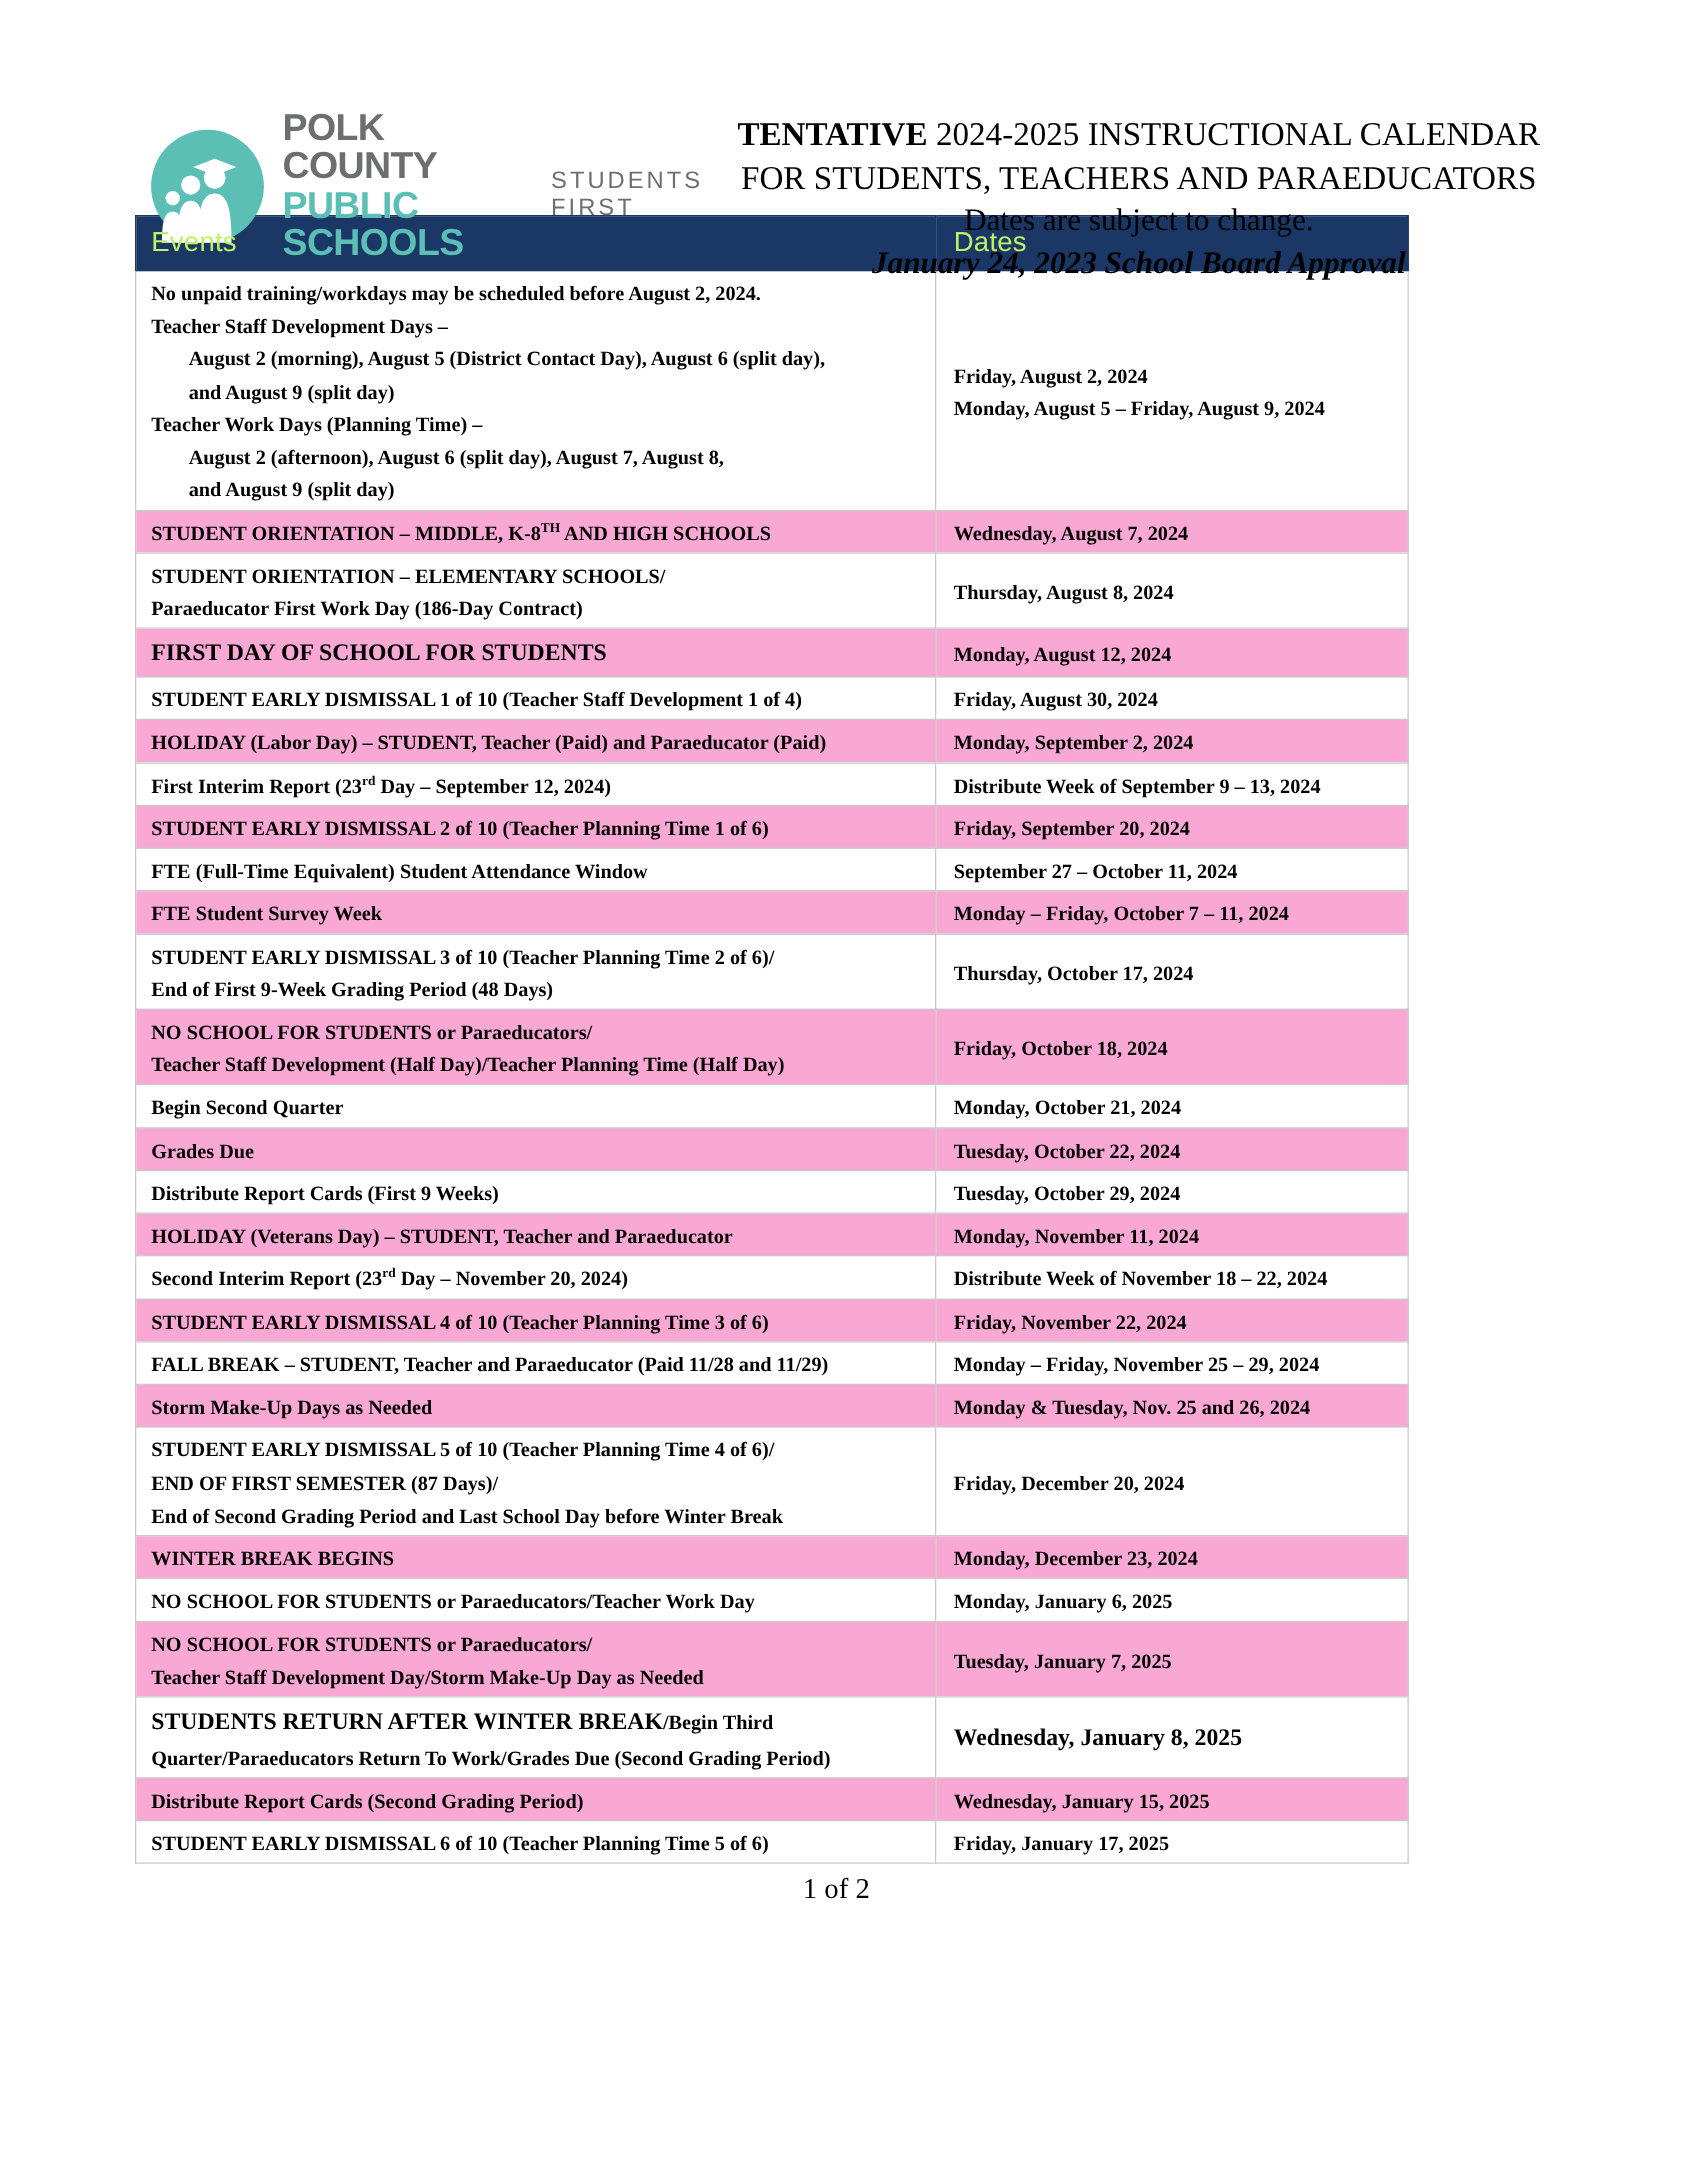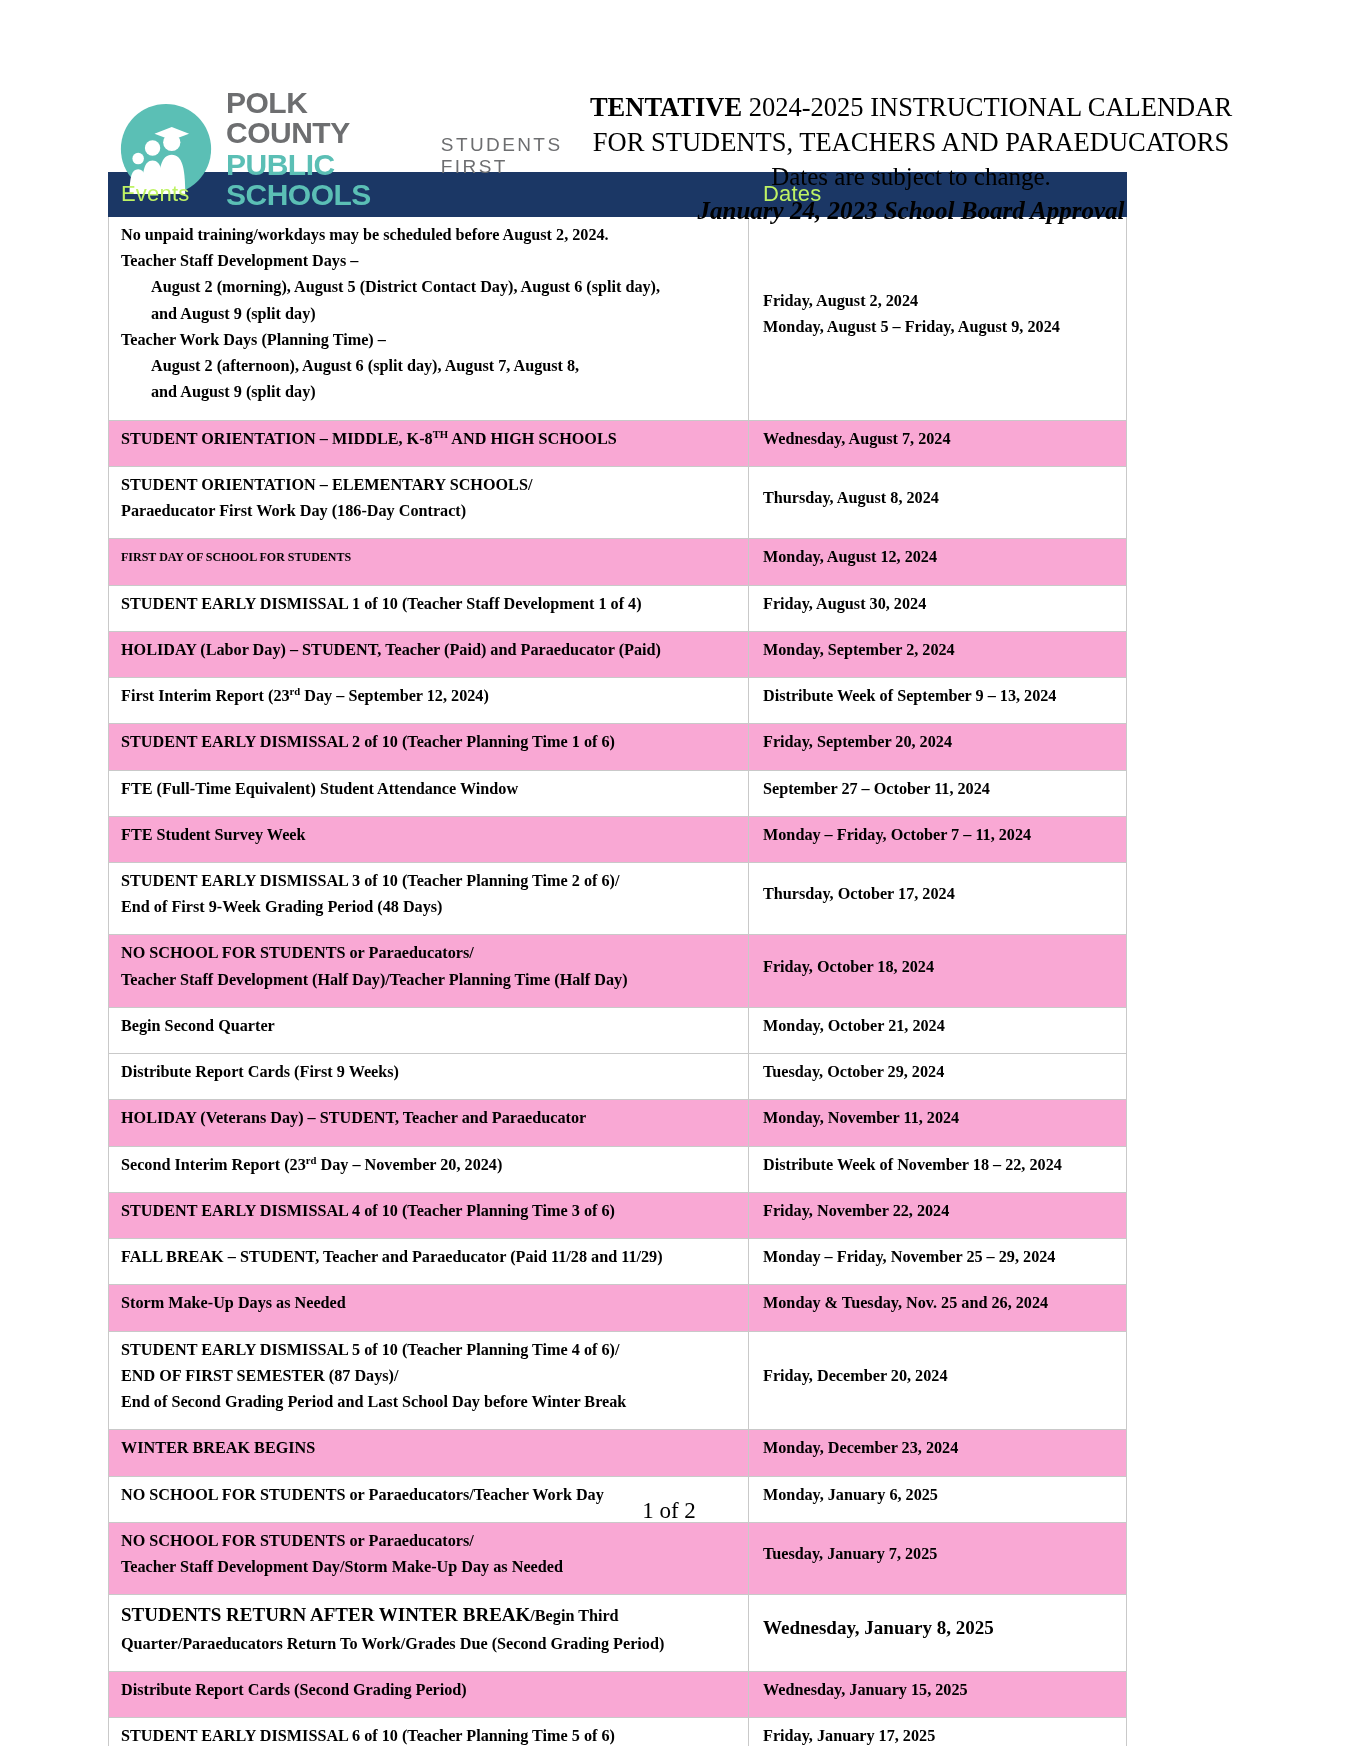--- a/index.html
+++ b/index.html
@@ -138,21 +138,21 @@
     padding-left: 14px;
     border-left: 1px solid #ffffff;
   }
 
   table.cal td {
     border: 1px solid #c9c9c9;
     font-size: 16.2px;
     font-weight: bold;
     line-height: 1.62;
     vertical-align: middle;
-    padding: 5px 8px 14px 12px;
+    padding: 5px 8px 2px 12px;
   }
   table.cal td.date-cell {
     padding-left: 14px;
   }
   tr.shaded td { background: #f9a8d4; }
   tr.plain  td { background: #ffffff; }
 
   .indent { padding-left: 30px; display: block; }
   sup { font-size: 0.66em; vertical-align: super; line-height: 0; }
 
@@ -249,21 +249,21 @@
             <td>
               <div>STUDENT ORIENTATION –  ELEMENTARY SCHOOLS/</div>
               <div>Paraeducator First Work Day (186-Day Contract)</div>
             </td>
             <td class="date-cell">
               <div>Thursday, August 8, 2024</div>
             </td>
           </tr>
           <tr class="shaded">
             <td>
-              <div style="font-size: 12px;">FIRST DAY OF SCHOOL FOR STUDENTS</div>
+              <div style="font-size: 19px;">FIRST DAY OF SCHOOL FOR STUDENTS</div>
             </td>
             <td class="date-cell">
               <div>Monday, August 12, 2024</div>
             </td>
           </tr>
           <tr class="plain">
             <td>
               <div>STUDENT EARLY DISMISSAL 1 of 10 (Teacher Staff Development 1 of 4)</div>
             </td>
             <td class="date-cell">
@@ -327,20 +327,28 @@
             <td class="date-cell">
               <div>Friday, October 18, 2024</div>
             </td>
           </tr>
           <tr class="plain">
             <td>
               <div>Begin Second Quarter</div>
             </td>
             <td class="date-cell">
               <div>Monday, October 21, 2024</div>
+            </td>
+          </tr>
+          <tr class="shaded">
+            <td>
+              <div>Grades Due</div>
+            </td>
+            <td class="date-cell">
+              <div>Tuesday, October 22, 2024</div>
             </td>
           </tr>
           <tr class="plain">
             <td>
               <div>Distribute Report Cards (First 9 Weeks)</div>
             </td>
             <td class="date-cell">
               <div>Tuesday, October 29, 2024</div>
             </td>
           </tr>

